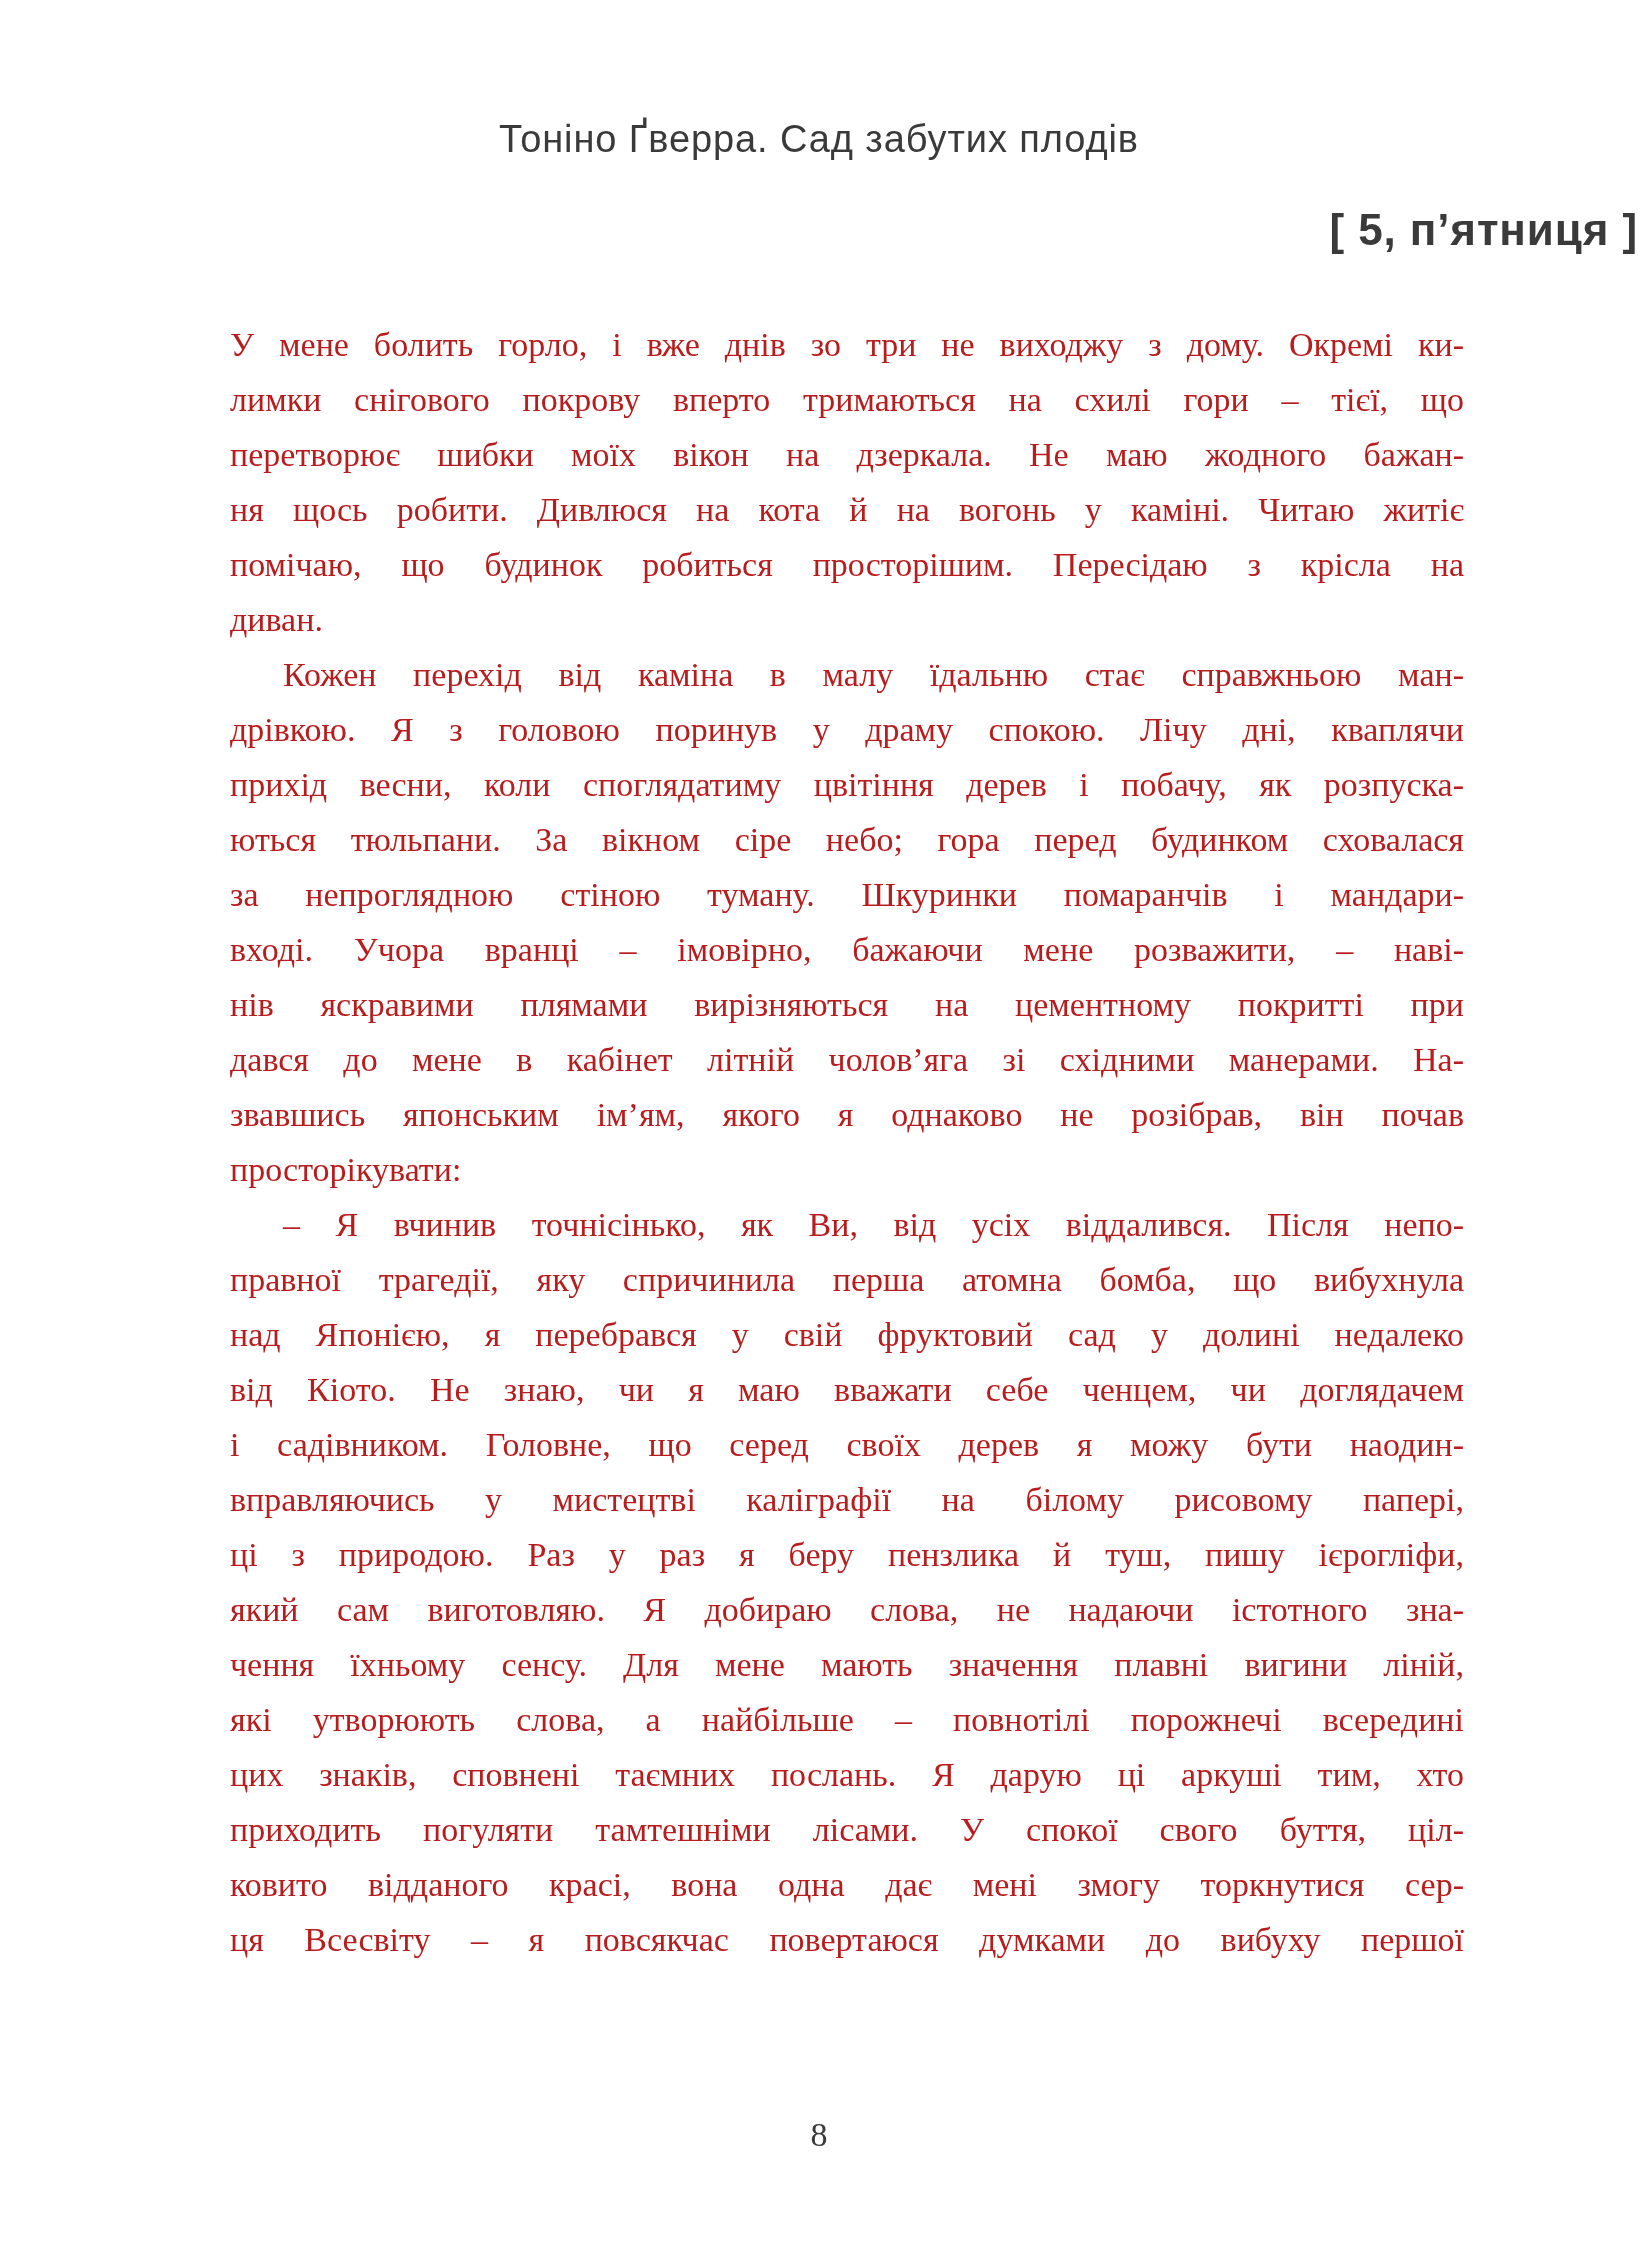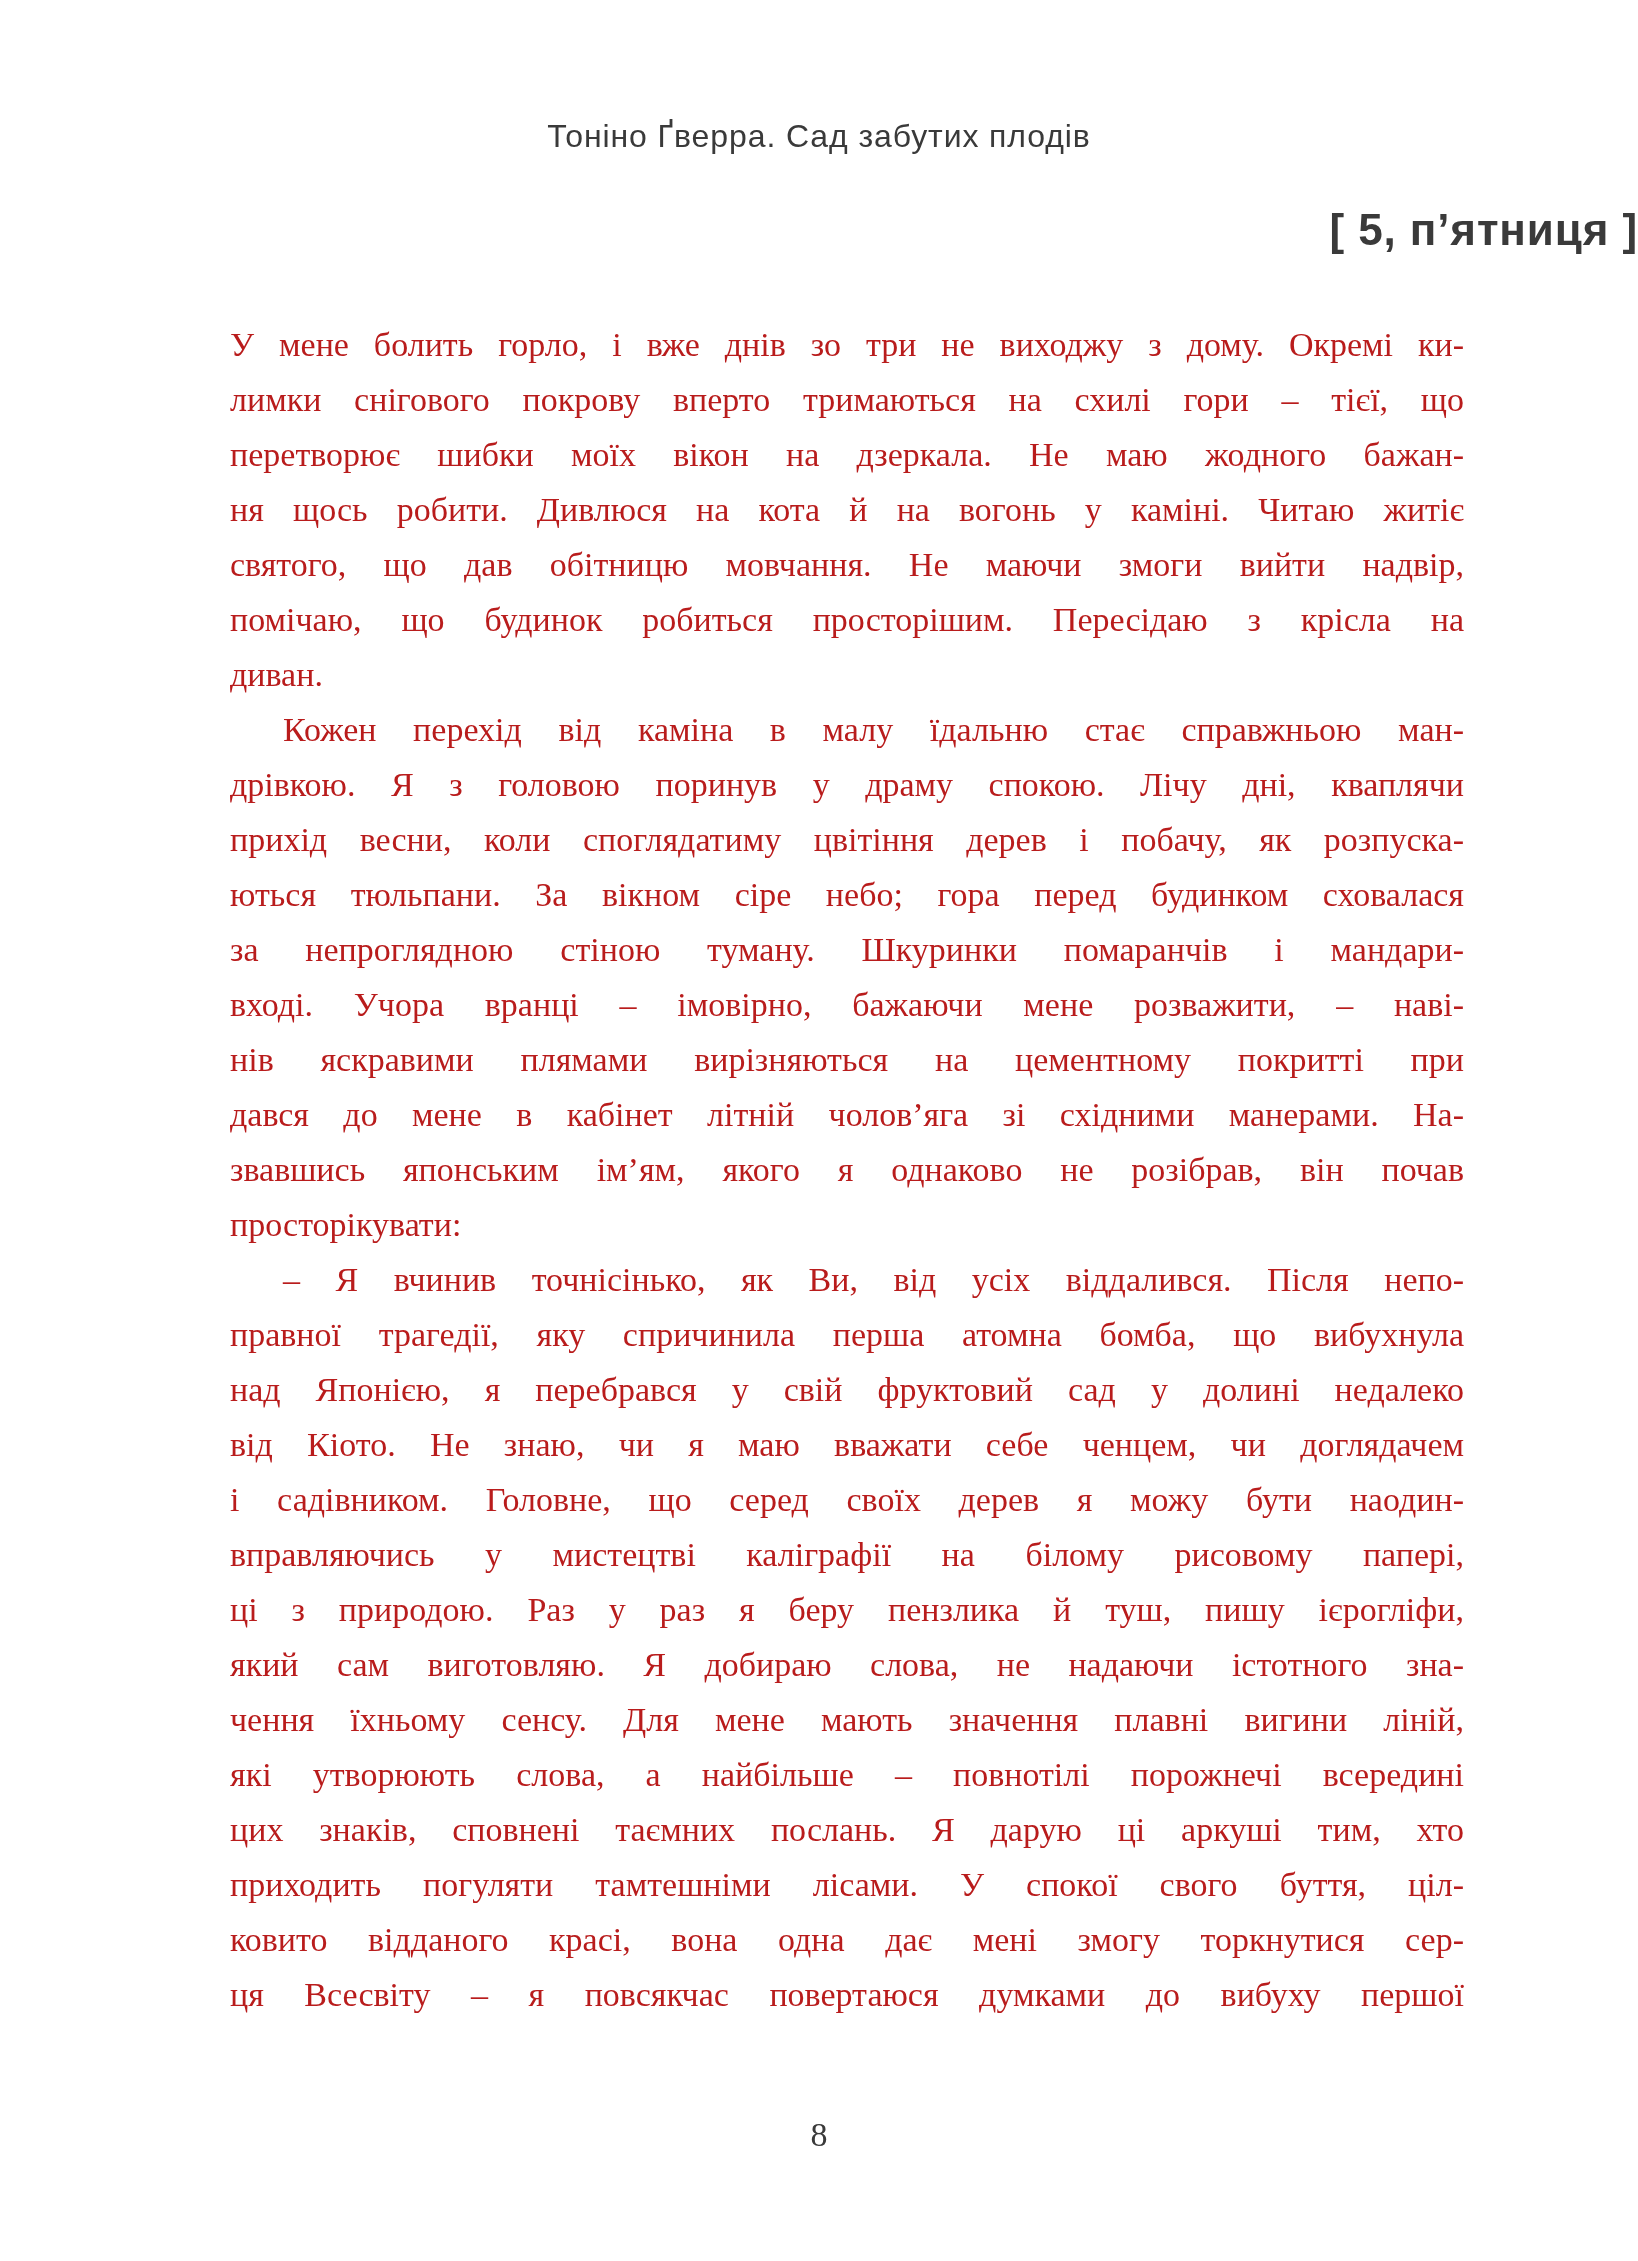--- a/index.html
+++ b/index.html
@@ -1,20 +1,20 @@
 <!DOCTYPE html>
 <html style="font-size:13.7px"><head>
 <meta charset="utf-8">
 <style>
   html, body { margin:0; padding:0; background:#ffffff; }
   body { width:1638px; height:2261px; position:relative; overflow:hidden; }
   .page { position:absolute; left:0; top:0; width:1638px; height:2261px; background:#fff; }
   .running-head {
     position:absolute; left:0; top:118px; width:1638px; text-align:center;
-    font-family:"Liberation Sans", sans-serif; font-size:32px; color:#3a3a3a;
+    font-family:"Liberation Sans", sans-serif; font-size:38px; color:#3a3a3a;
     letter-spacing:0.9px; font-weight:normal;
   }
   .chapter {
     position:absolute; left:0; top:205px; width:1638px; text-align:right;
     font-family:"Liberation Sans", sans-serif; font-size:44px; font-weight:bold; color:#3a3a3a;
     letter-spacing:0.9px;
   }
   .body-text {
     position:absolute; left:230px; top:317px; width:1234px;
     font-family:"Liberation Serif", serif; font-size:34px; color:#b91c1c;
@@ -34,21 +34,20 @@
 <body>
 
 <div class="page">
   <div class="running-head">Тоніно Ґверра. Сад забутих плодів</div>
   <div class="chapter">[ 5, п’ятниця ]</div>
   <div class="body-text" id="body-text">
       <div class="line">У мене болить горло, і вже днів зо три не виходжу з дому. Окремі ки-</div>
       <div class="line">лимки снігового покрову вперто тримаються на схилі гори – тієї, що</div>
       <div class="line">перетворює шибки моїх вікон на дзеркала. Не маю жодного бажан-</div>
       <div class="line">ня щось робити. Дивлюся на кота й на вогонь у каміні. Читаю житіє</div>
-      <div class="line">святого, що дав обітницю мовчання. Не маючи змоги вийти надвір,</div>
       <div class="line">помічаю, що будинок робиться просторішим. Пересідаю з крісла на</div>
       <div class="line last">диван.</div>
       <div class="line indent">Кожен перехід від каміна в малу їдальню стає справжньою ман-</div>
       <div class="line">дрівкою. Я з головою поринув у драму спокою. Лічу дні, кваплячи</div>
       <div class="line">прихід весни, коли споглядатиму цвітіння дерев і побачу, як розпуска-</div>
       <div class="line">ються тюльпани. За вікном сіре небо; гора перед будинком сховалася</div>
       <div class="line">за непроглядною стіною туману. Шкуринки помаранчів і мандари-</div>
       <div class="line">вході. Учора вранці – імовірно, бажаючи мене розважити, – наві-</div>
       <div class="line">нів яскравими плямами вирізняються на цементному покритті при</div>
       <div class="line">дався до мене в кабінет літній чолов’яга зі східними манерами. На-</div>

